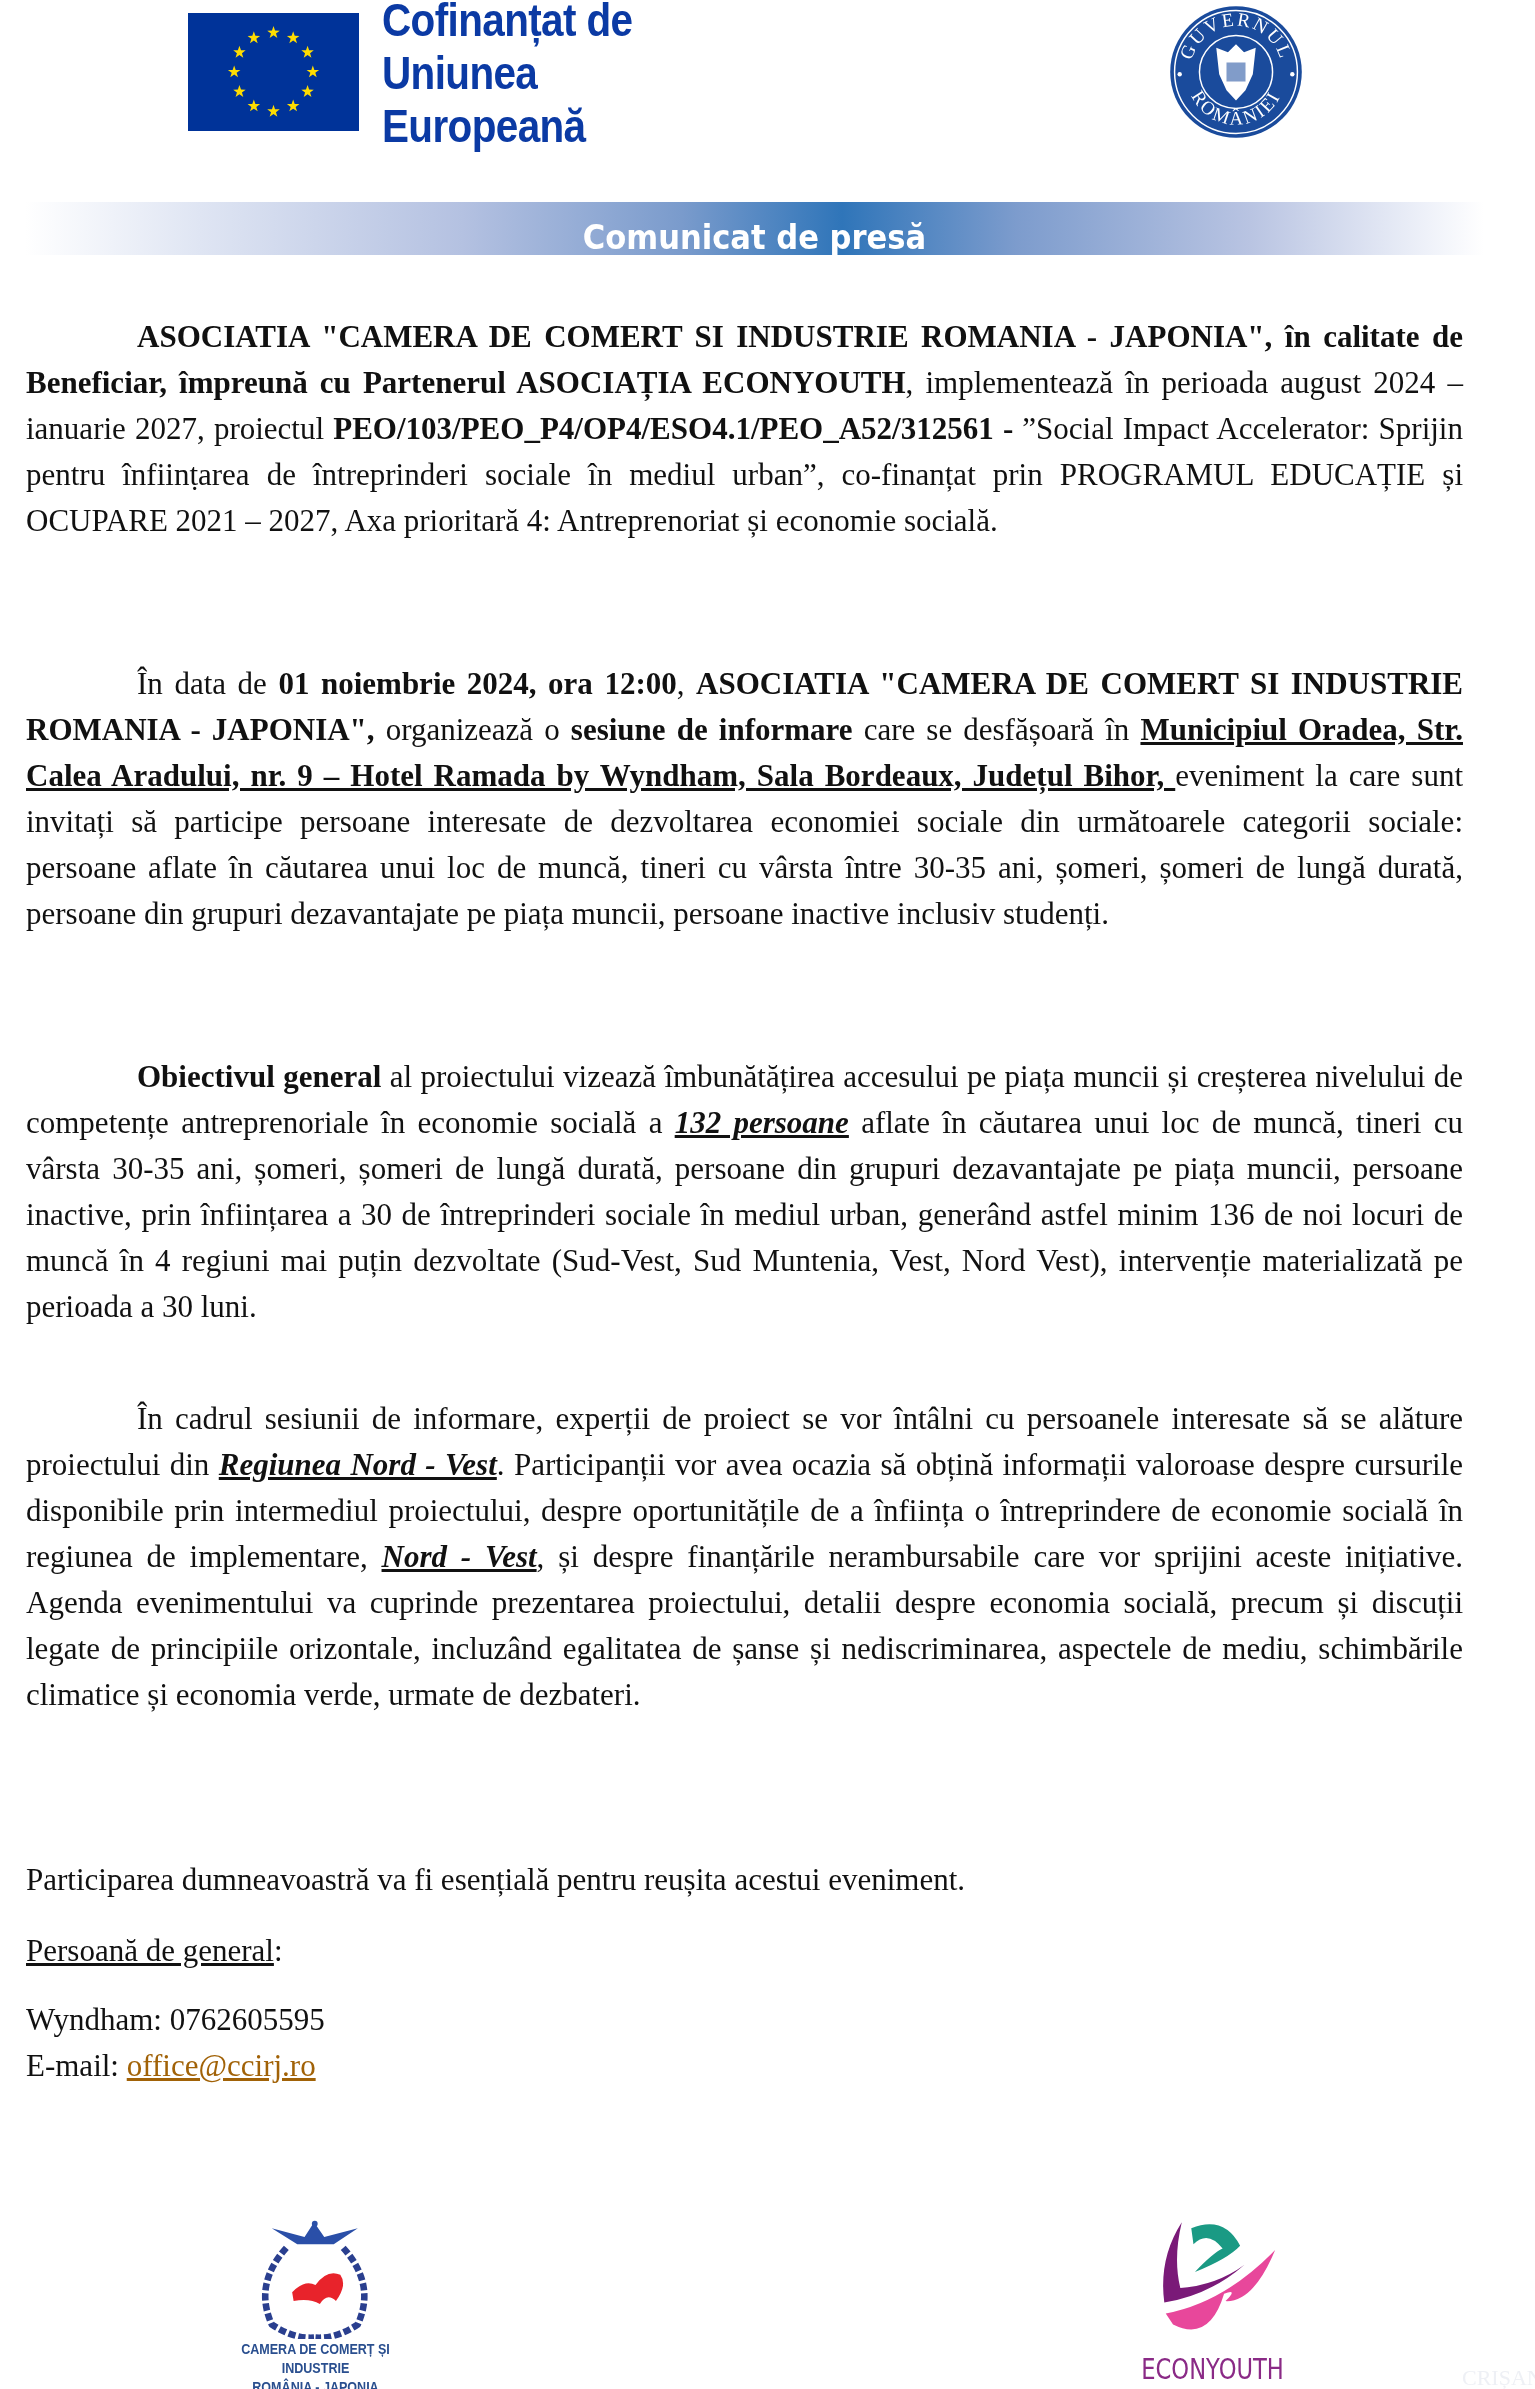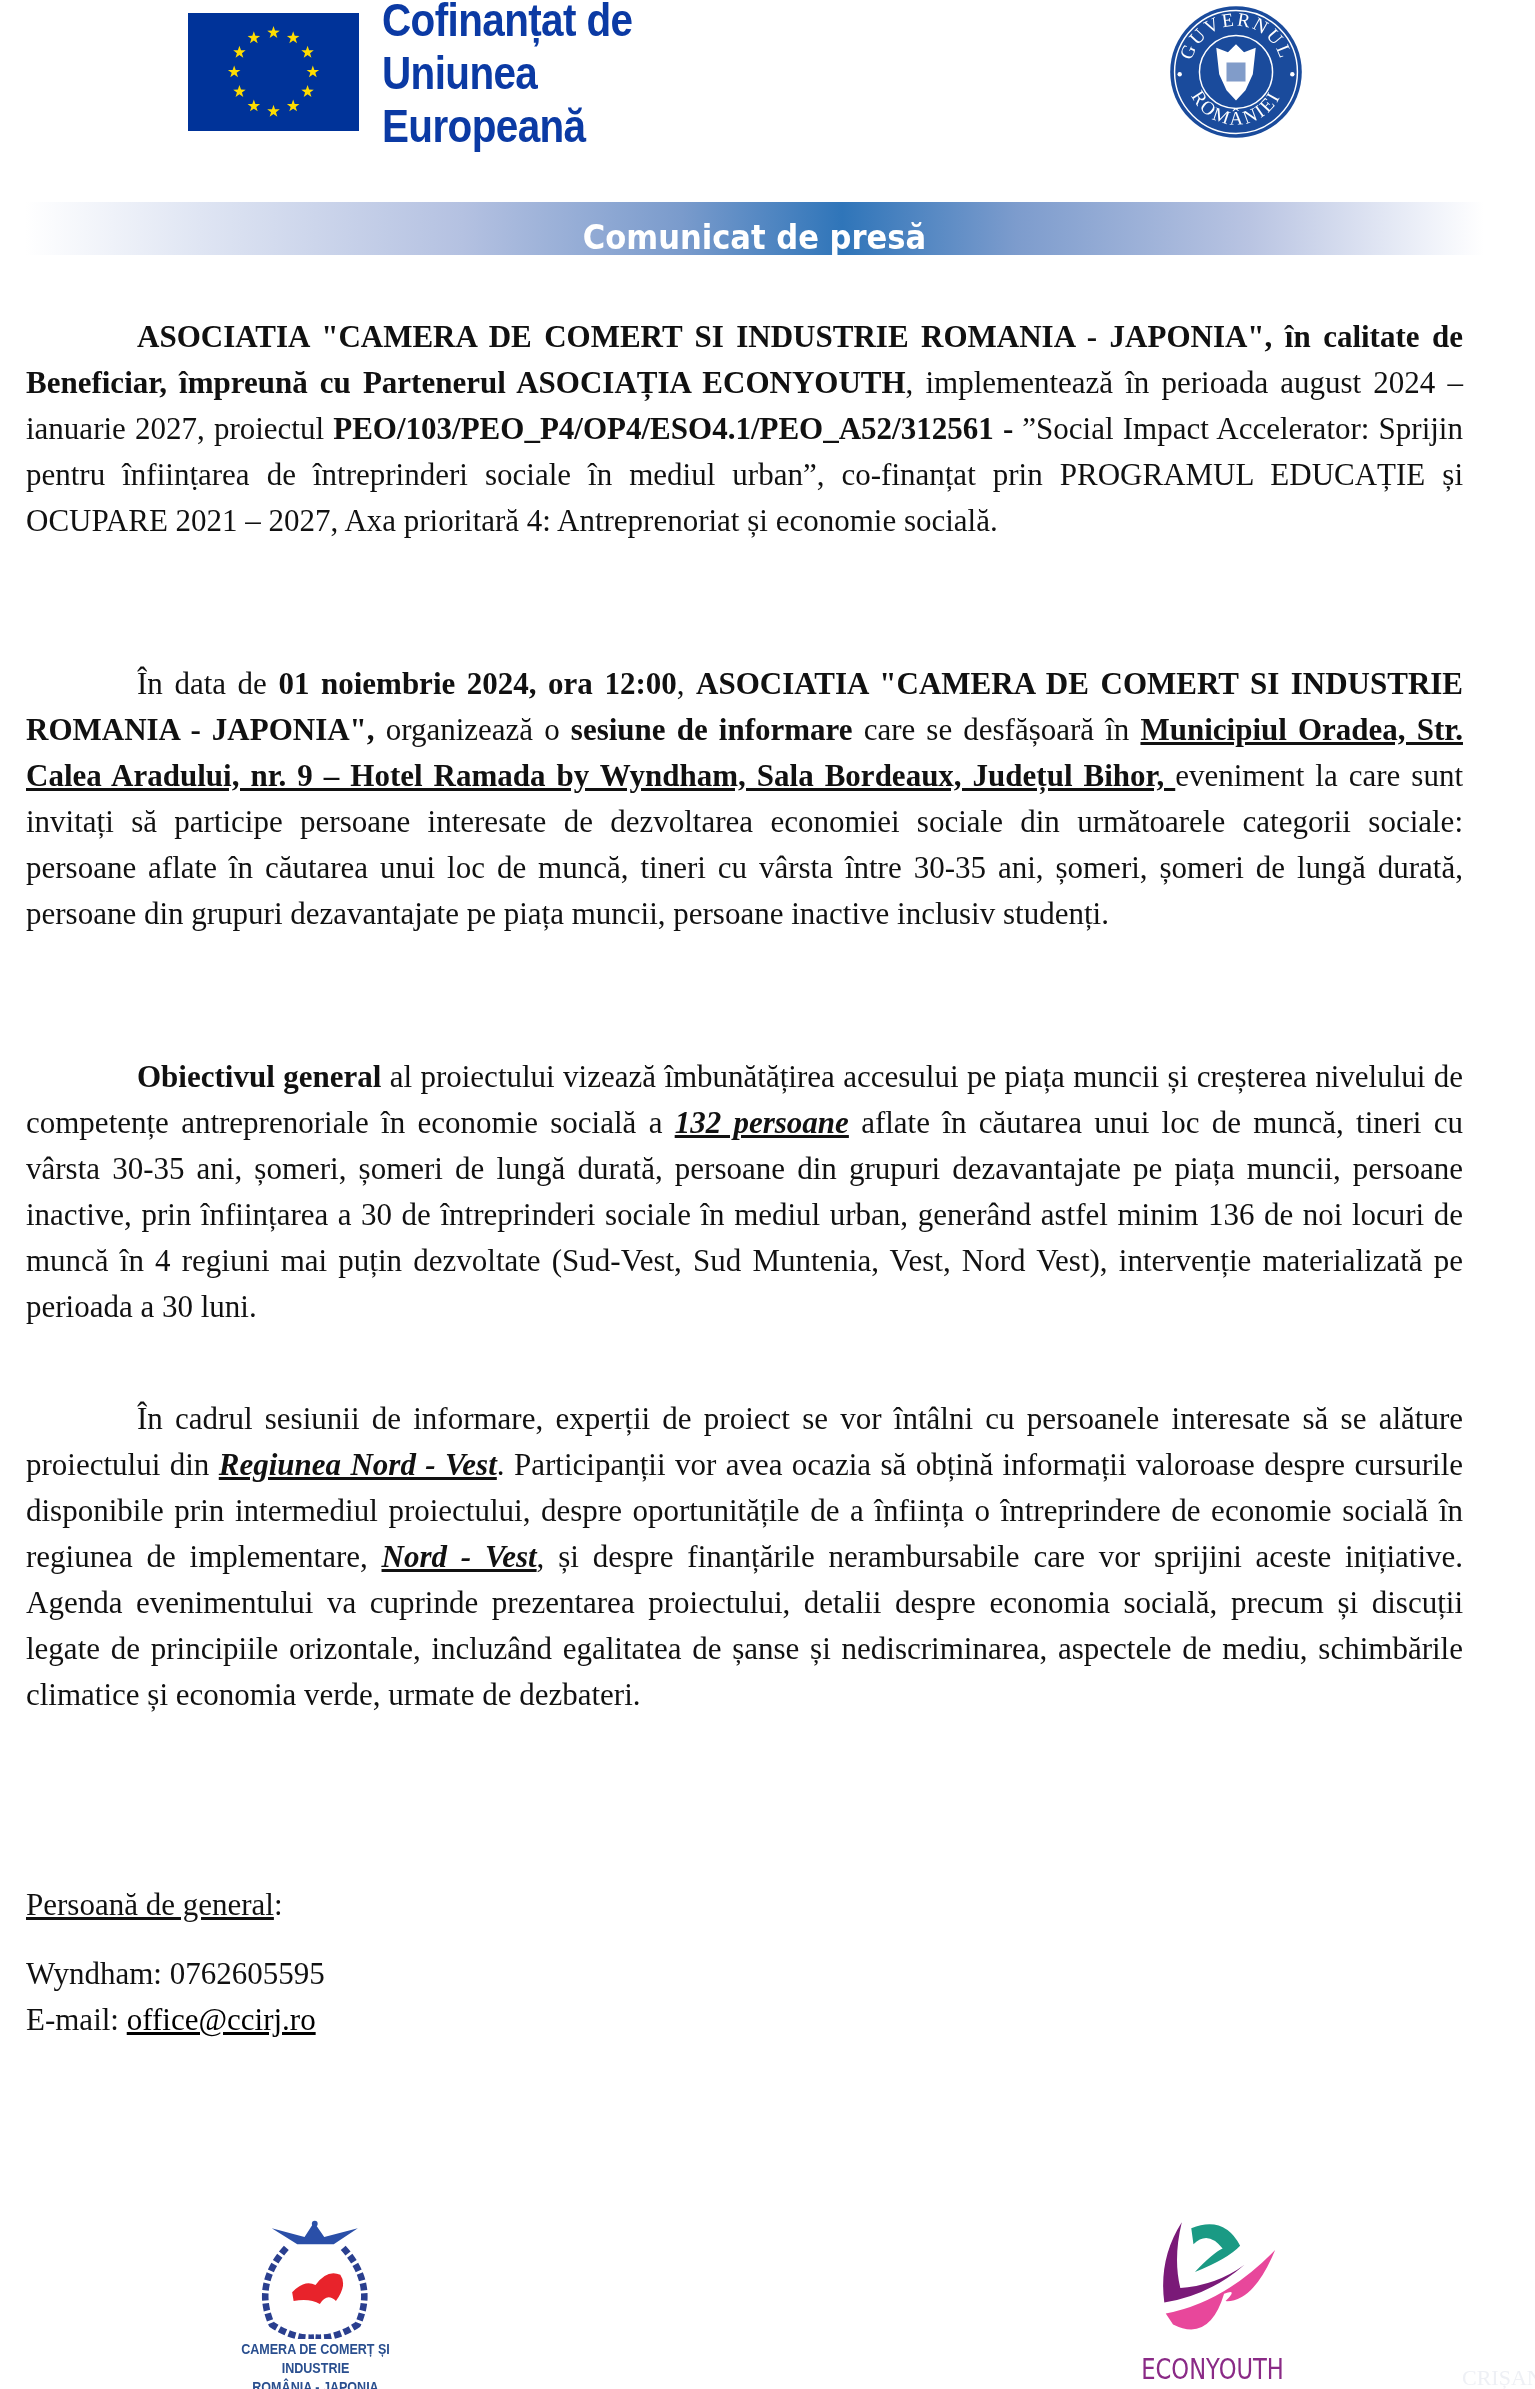--- a/index.html
+++ b/index.html
@@ -19,21 +19,21 @@
     background: linear-gradient(to right, #ffffff 0%, #dfe5f3 12%, #b4c1e1 30%, #7a9bcc 45%, #2f75b9 56%, #7d9ccd 68%, #b9c4e2 84%, #eef1f9 96%, #ffffff 100%); }
   .banner-title { position: absolute; left: 0; right: 0; top: 14.6px; text-align: center; color: #ffffff; font-family: "DejaVu Sans", "Liberation Sans", sans-serif; font-weight: bold; font-size: 34px; letter-spacing: 0px; transform: scaleX(0.9); }
 
   
   .doc { position: absolute; left: 26px; width: 1437px; font-size: 31px; line-height: 46px; text-align: justify; }
   .doc p { margin: 0; }
   .indent { text-indent: 111px; }
   .b { font-weight: bold; }
   .i { font-style: italic; text-decoration: underline; }
   .u { text-decoration: underline; }
-  .link { color: #000000; text-decoration: underline; margin-top: 39px; }
+  .link { color: #a16207; text-decoration: underline; margin-top: 39px; }
   .p1 { top: 314px; }
   .p2 { top: 661px; }
   .p3 { top: 1054px; }
   .p4 { top: 1396px; }
   .contact { position: absolute; left: 26px; top: 1857px; font-size: 31px; line-height: 46px; }
   .contact .gap { height: 25px; }
   .contact .gap2 { height: 23.4px; }
 
   
   .ccirj-logo { position: absolute; left: 184px; top: 2215px; width: 263px; height: 175px; }
@@ -107,20 +107,21 @@
 
 <div class="doc p3">
   <p class="indent"><span class="b">Obiectivul general</span><span> al proiectului vizează îmbunătățirea accesului pe piața muncii și creșterea nivelului de competențe antreprenoriale în economie socială a </span><span class="b i">132 persoane</span><span> aflate în căutarea unui loc de muncă, tineri cu vârsta 30-35 ani, șomeri, șomeri de lungă durată, persoane din grupuri dezavantajate pe piața muncii, persoane inactive, prin înființarea a 30 de întreprinderi sociale în mediul urban, generând astfel minim 136 de noi locuri de muncă în 4 regiuni mai puțin dezvoltate (Sud-Vest, Sud Muntenia, Vest, Nord Vest), intervenție materializată pe perioada a 30 luni.</span></p>
 </div>
 
 <div class="doc p4">
   <p class="indent"><span>În cadrul sesiunii de informare, experții de proiect se vor întâlni cu persoanele interesate să se alăture proiectului din </span><span class="b i">Regiunea Nord - Vest</span><span>. Participanții vor avea ocazia să obțină informații valoroase despre cursurile disponibile prin intermediul proiectului, despre oportunitățile de a înființa o întreprindere de economie socială în regiunea de implementare, </span><span class="b i">Nord - Vest</span><span>, și despre finanțările nerambursabile care vor sprijini aceste inițiative. Agenda evenimentului va cuprinde prezentarea proiectului, detalii despre economia socială, precum și discuții legate de principiile orizontale, incluzând egalitatea de șanse și nediscriminarea, aspectele de mediu, schimbările climatice și economia verde, urmate de dezbateri.</span></p>
 </div>
 
 <div class="contact">
+  <div>Participarea dumneavoastră va fi esențială pentru reușita acestui eveniment.</div>
   <div class="gap"></div>
   <div><span class="u">Persoană de general</span><span>:</span></div>
   <div class="gap2"></div>
   <div><span>Wyndham: </span><span>0762605595</span></div>
   <div><span>E-mail: </span><a class="link">office@ccirj.ro</a></div>
 </div>
 
 <div class="ccirj-logo">
   <svg width="263" height="124" viewBox="0 0 360 170">
     <path d="M120 18 L165 30 L178 10 L192 30 L238 18 L205 40 L155 40 Z" fill="#2a4fa8"></path>

